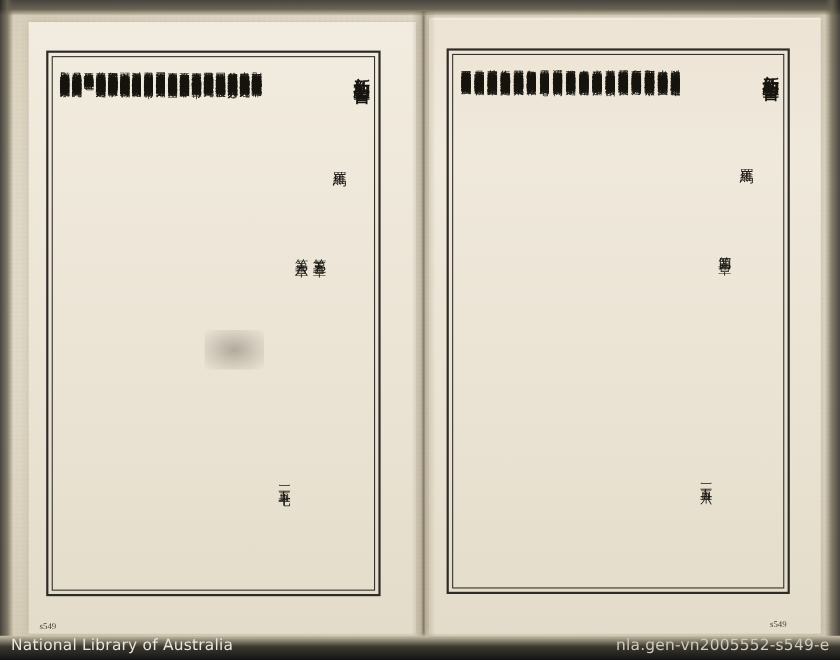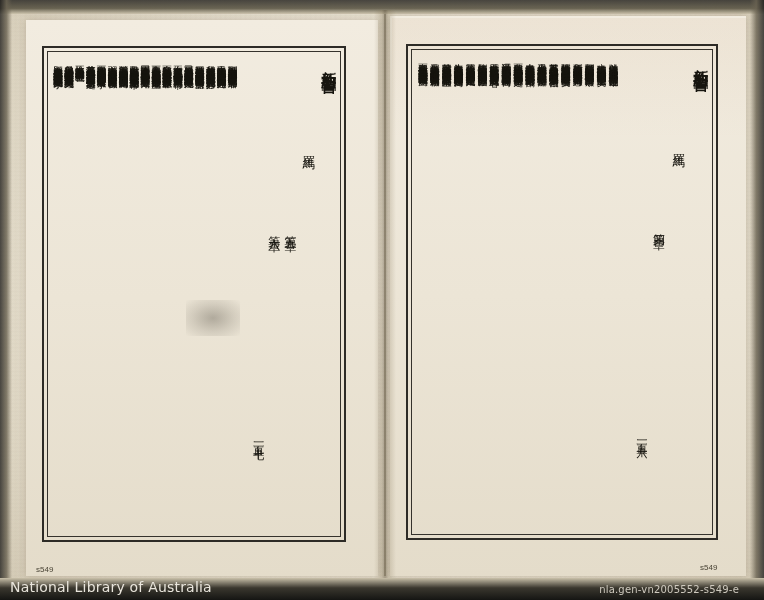--- a/index.html
+++ b/index.html
@@ -175,41 +175,41 @@
     height: 36px;
     background: radial-gradient(ellipse at 50% 50%, rgba(40,35,25,0.30) 0%, rgba(40,35,25,0.12) 55%, rgba(40,35,25,0) 100%);
     pointer-events: none;
   }
 
   
   .corner-mark {
     position: absolute;
     font-size: 8px;
     color: #4a4436;
-    font-family: Liberation Sans, sans-serif;
+    font-family: Liberation Serif, serif;
   }
   .mark-left  { left: 36px;  bottom: 26px; }
   .mark-right { left: 700px; bottom: 28px; }
 
   
   .footer-left {
     position: absolute;
     left: 10px;
     bottom: 5px;
     color: #e9e5dc;
     font-size: 14px;
     font-family: "DejaVu Sans", sans-serif;
     letter-spacing: .2px;
   }
   .footer-right {
     position: absolute;
-    right: 25px;
+    right: 10px;
     bottom: 5px;
     color: #cfcabf;
-    font-size: 10px;
+    font-size: 14px;
     font-family: "DejaVu Sans", sans-serif;
     letter-spacing: .2px;
     text-align: right;
   }
   
   .tint {
     position: absolute;
     left: 392px; top: 18px; width: 354px; height: 120px;
     background: linear-gradient(180deg, rgba(190,150,110,0.10), rgba(190,150,110,0));
     pointer-events: none;

